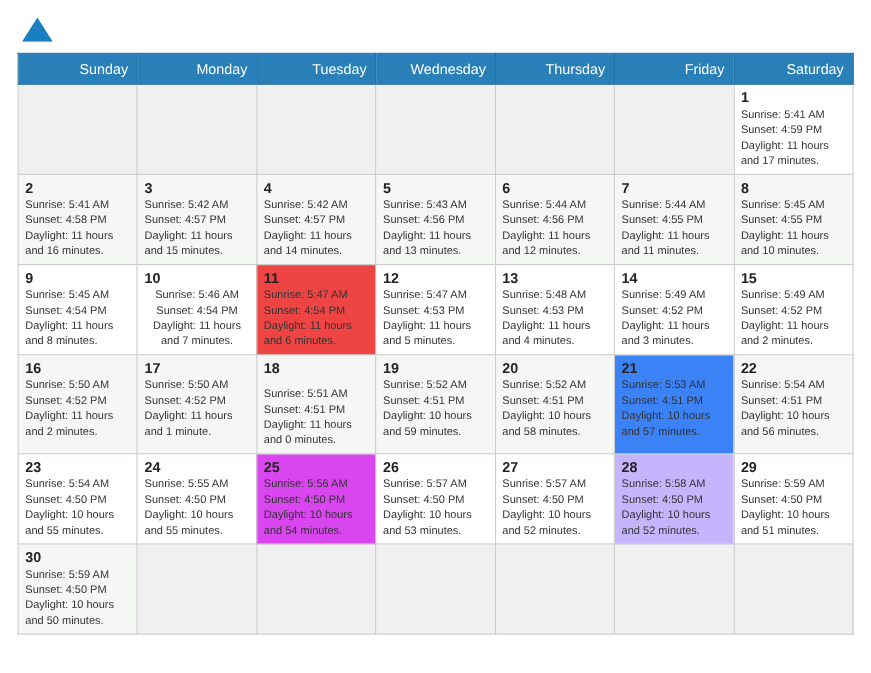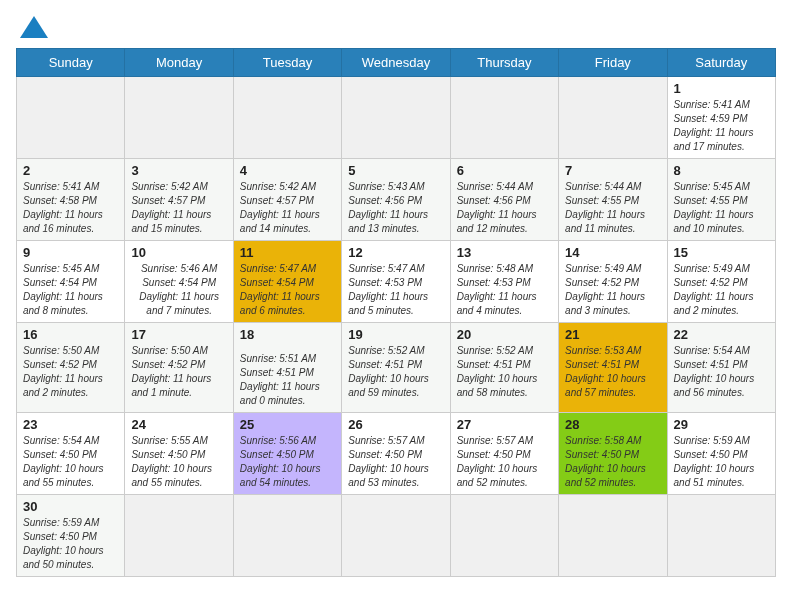--- a/index.html
+++ b/index.html
@@ -48,21 +48,21 @@
       color: #555;
     }
     .calendar-table {
       width: 100%;
       border-collapse: collapse;
       border: 1px solid #ccc;
     }
     .calendar-table th {
       background-color: #2980b9;
       color: #fff;
-      text-align: center;
+      text-align: right;
       padding: 6px 8px;
       font-size: 13px;
       font-weight: normal;
       border: 1px solid #2471a3;
     }
     .calendar-table td {
       border: 1px solid #ccc;
       vertical-align: top;
       padding: 4px 6px;
       width: 108px;
@@ -79,21 +79,20 @@
       font-size: 13px;
       font-weight: bold;
       color: #222;
       display: block;
       margin-bottom: 2px;
     }
     .day-info {
       font-size: 10px;
       color: #333;
       line-height: 1.4;
-      font-style: italic;
     }
   </style>
 </head>
 <body>
 
 <div class="header-area">
   <div class="logo">
     <div class="logo-text">
       <span class="logo-general"></span>
       <div class="logo-icon">
@@ -199,21 +198,21 @@
 Daylight: 11 hours
 and 8 minutes.</div>
         </td>
         <td style="background-color: rgb(255, 255, 255);">
           <span class="day-number">10</span>
           <div class="day-info" style="white-space: pre-line; text-align: center;">Sunrise: 5:46 AM
 Sunset: 4:54 PM
 Daylight: 11 hours
 and 7 minutes.</div>
         </td>
-        <td style="background-color: #eab308;">
+        <td style="background-color: #ef4444;">
           <span class="day-number">11</span>
           <div class="day-info" style="white-space: pre-line;">Sunrise: 5:47 AM
 Sunset: 4:54 PM
 Daylight: 11 hours
 and 6 minutes.</div>
         </td>
         <td style="background-color: rgb(255, 255, 255);">
           <span class="day-number">12</span>
           <div class="day-info" style="white-space: pre-line;">Sunrise: 5:47 AM
 Sunset: 4:53 PM
@@ -271,21 +270,21 @@
 Daylight: 10 hours
 and 59 minutes.</div>
         </td>
         <td style="background-color: rgb(245, 247, 245);">
           <span class="day-number">20</span>
           <div class="day-info" style="white-space: pre-line;">Sunrise: 5:52 AM
 Sunset: 4:51 PM
 Daylight: 10 hours
 and 58 minutes.</div>
         </td>
-        <td style="background-color: #eab308;">
+        <td style="background-color: #3b82f6;">
           <span class="day-number">21</span>
           <div class="day-info" style="white-space: pre-line;">Sunrise: 5:53 AM
 Sunset: 4:51 PM
 Daylight: 10 hours
 and 57 minutes.</div>
         </td>
         <td style="background-color: rgb(245, 247, 245);">
           <span class="day-number">22</span>
           <div class="day-info" style="white-space: pre-line;">Sunrise: 5:54 AM
 Sunset: 4:51 PM
@@ -301,42 +300,42 @@
 Daylight: 10 hours
 and 55 minutes.</div>
         </td>
         <td style="background-color: rgb(255, 255, 255);">
           <span class="day-number">24</span>
           <div class="day-info" style="white-space: pre-line;">Sunrise: 5:55 AM
 Sunset: 4:50 PM
 Daylight: 10 hours
 and 55 minutes.</div>
         </td>
-        <td style="background-color: #c4b5fd;">
+        <td style="background-color: #d946ef;">
           <span class="day-number">25</span>
           <div class="day-info" style="white-space: pre-line;">Sunrise: 5:56 AM
 Sunset: 4:50 PM
 Daylight: 10 hours
 and 54 minutes.</div>
         </td>
         <td style="background-color: rgb(255, 255, 255);">
           <span class="day-number">26</span>
           <div class="day-info" style="white-space: pre-line;">Sunrise: 5:57 AM
 Sunset: 4:50 PM
 Daylight: 10 hours
 and 53 minutes.</div>
         </td>
         <td style="background-color: rgb(255, 255, 255);">
           <span class="day-number">27</span>
           <div class="day-info" style="white-space: pre-line;">Sunrise: 5:57 AM
 Sunset: 4:50 PM
 Daylight: 10 hours
 and 52 minutes.</div>
         </td>
-        <td style="background-color: #84cc16;">
+        <td style="background-color: #c4b5fd;">
           <span class="day-number">28</span>
           <div class="day-info" style="white-space: pre-line;">Sunrise: 5:58 AM
 Sunset: 4:50 PM
 Daylight: 10 hours
 and 52 minutes.</div>
         </td>
         <td style="background-color: rgb(255, 255, 255);">
           <span class="day-number">29</span>
           <div class="day-info" style="white-space: pre-line;">Sunrise: 5:59 AM
 Sunset: 4:50 PM

